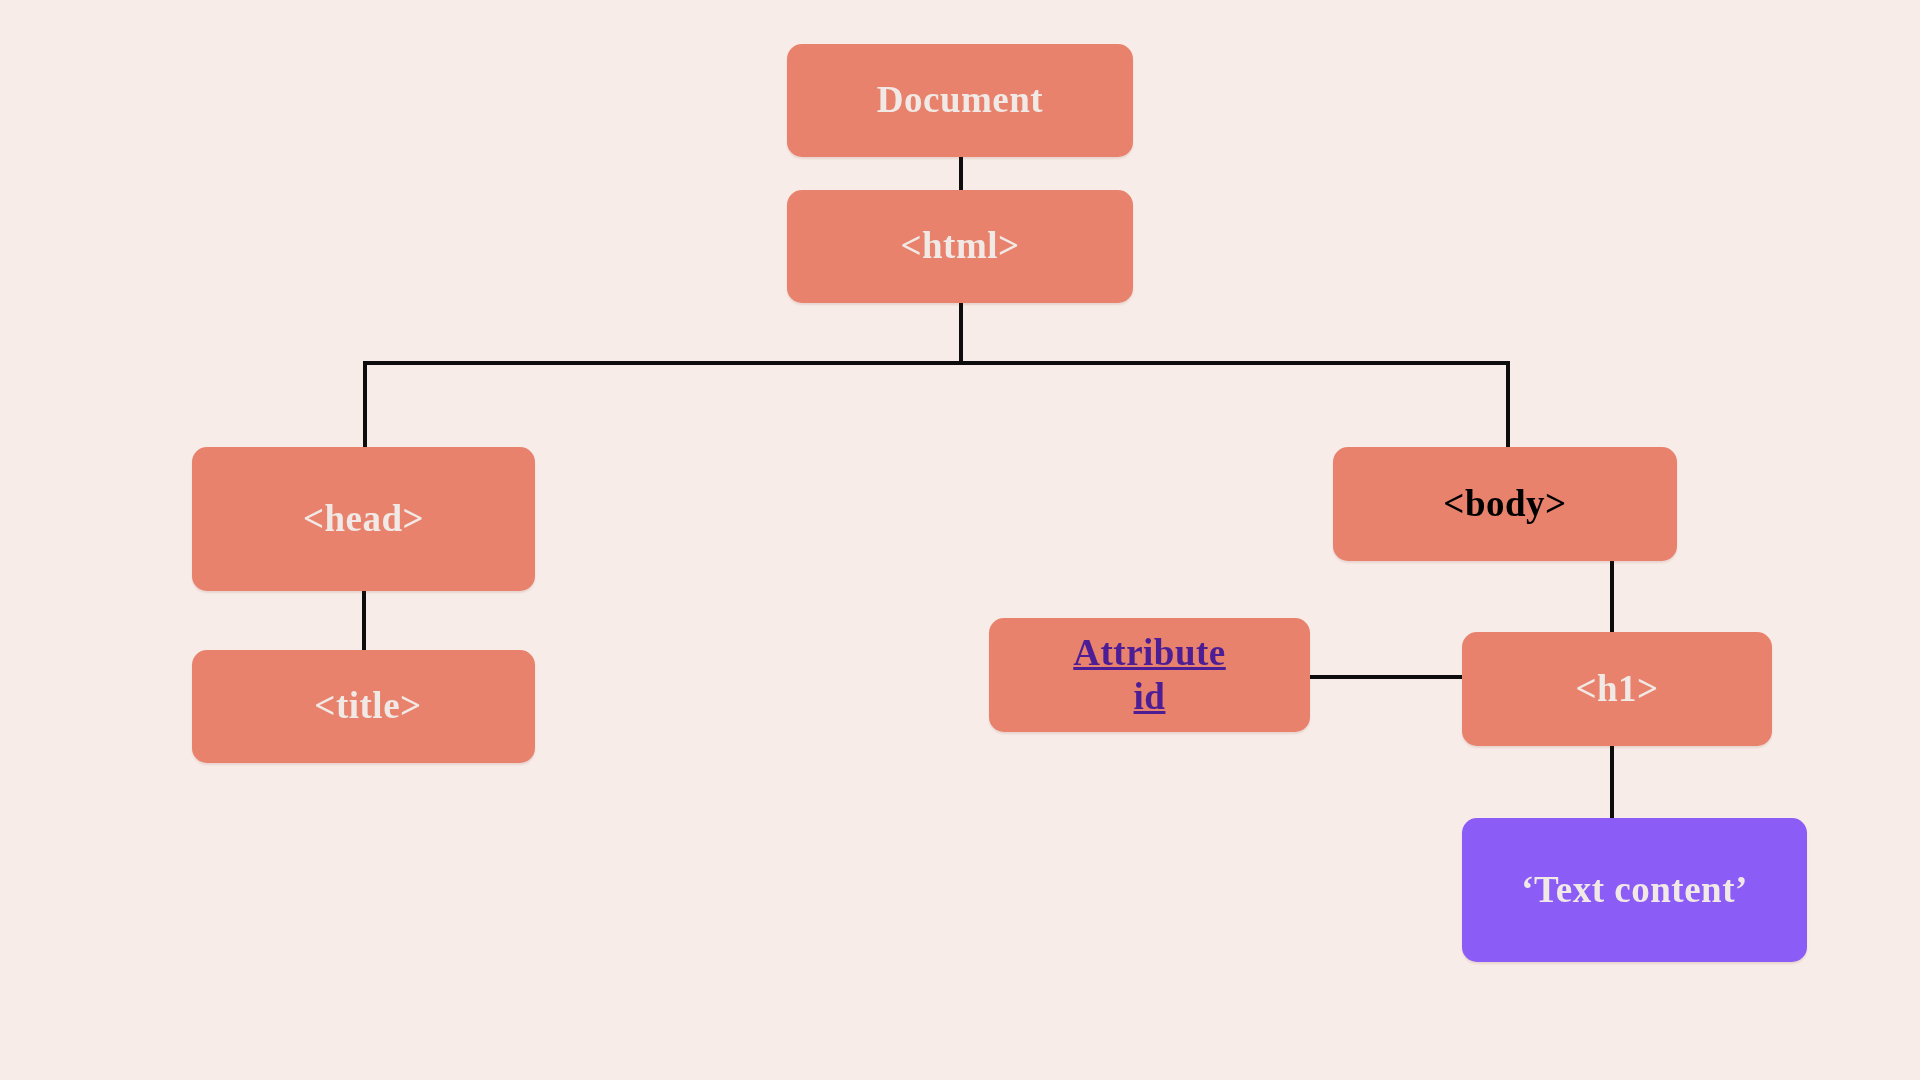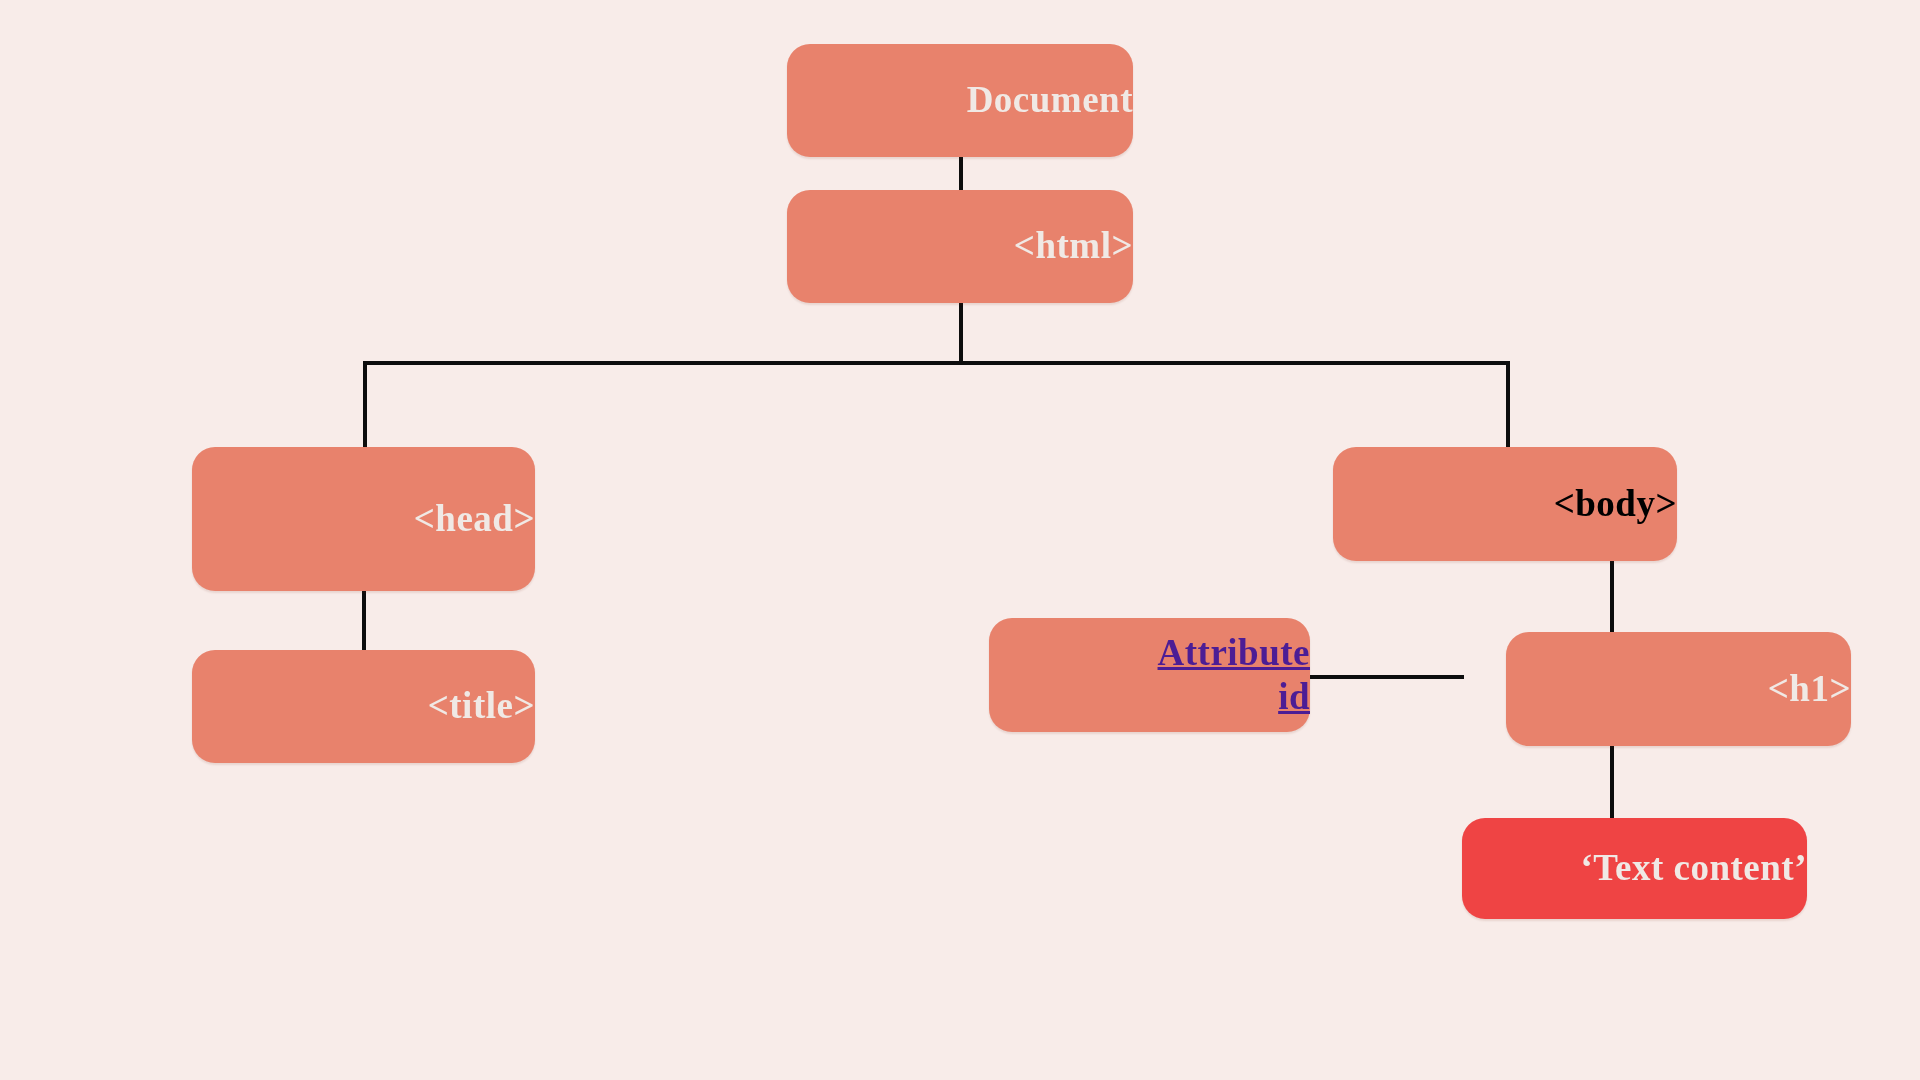--- a/index.html
+++ b/index.html
@@ -8,24 +8,24 @@
     background: #F8ECE9;
     font-family: "Liberation Serif", "DejaVu Serif", serif;
   }
   .canvas {
     position: relative;
     width: 1920px;
     height: 1080px;
   }
   .node {
     position: absolute;
-    border-radius: 23px;
+    border-radius: 15px;
     display: flex;
     flex-direction: column;
-    align-items: flex-end;
+    align-items: center;
     justify-content: center;
     text-align: center;
     font-weight: 700;
     font-size: 37px;
     line-height: 1.2;
     letter-spacing: 0.5px;
     box-shadow: 0 2px 2px rgba(120, 50, 35, 0.12);
   }
   .node .node-line {
     display: block;
@@ -60,19 +60,19 @@
     <div class="node" style="left: 192px; top: 650px; width: 343px; height: 113px; background: rgb(232, 130, 108); color: rgb(240, 233, 229); padding-left: 9px;">
       <span class="node-line">&lt;title&gt;</span>
     </div>
     <div class="node" style="left: 1333px; top: 447px; width: 344px; height: 114px; background: rgb(232, 130, 108); color: #000000;">
       <span class="node-line">&lt;body&gt;</span>
     </div>
     <div class="node" style="left: 989px; top: 618px; width: 321px; height: 114px; background: rgb(232, 130, 108); color: #4c1d95; text-decoration: underline;">
       <span class="node-line">Attribute</span>
       <span class="node-line">id</span>
     </div>
-    <div class="node" style="left: 1462px; top: 632px; width: 345px; height: 114px; background: rgb(232, 130, 108); color: rgb(240, 233, 229); margin-left: 44px;">
+    <div class="node" style="left: 1462px; top: 632px; width: 310px; height: 114px; background: rgb(232, 130, 108); color: rgb(240, 233, 229);">
       <span class="node-line">&lt;h1&gt;</span>
     </div>
-    <div class="node" style="left: 1462px; top: 818px; width: 345px; height: 101px; background: #ef4444; color: rgb(240, 233, 229);">
+    <div class="node" style="left: 1462px; top: 818px; width: 345px; height: 144px; background: #8b5cf6; color: rgb(240, 233, 229);">
       <span class="node-line">‘Text content’</span>
     </div>
   </div>
 
 </body></html>

